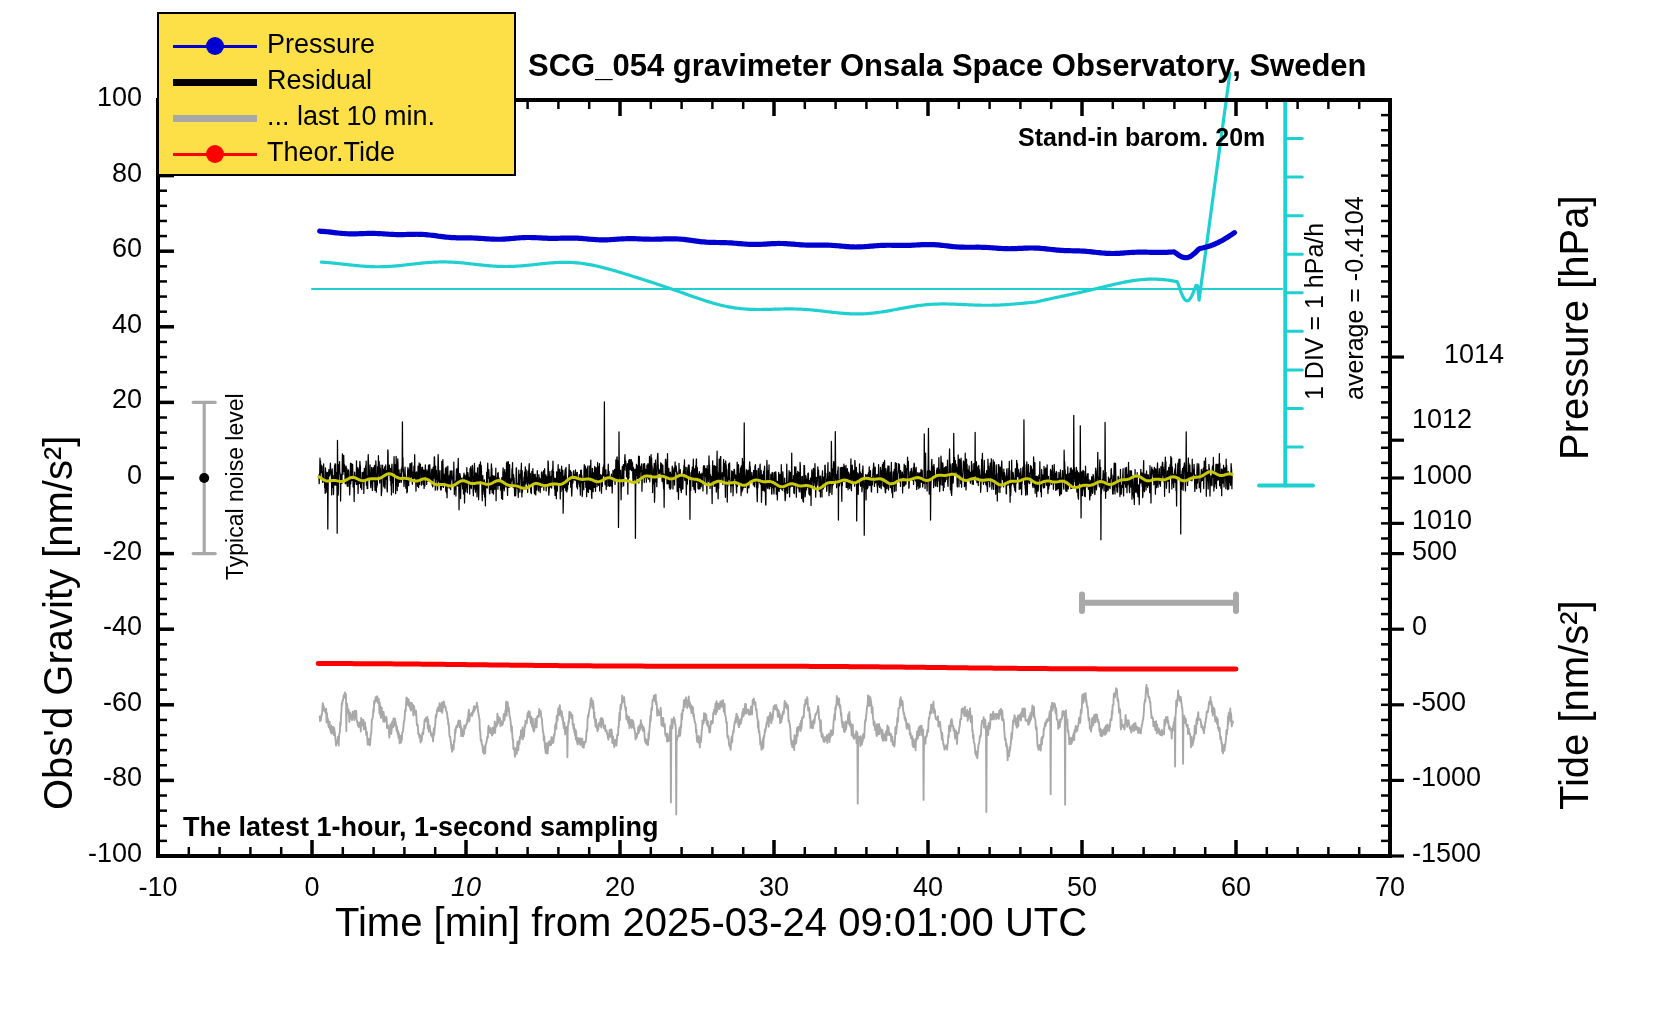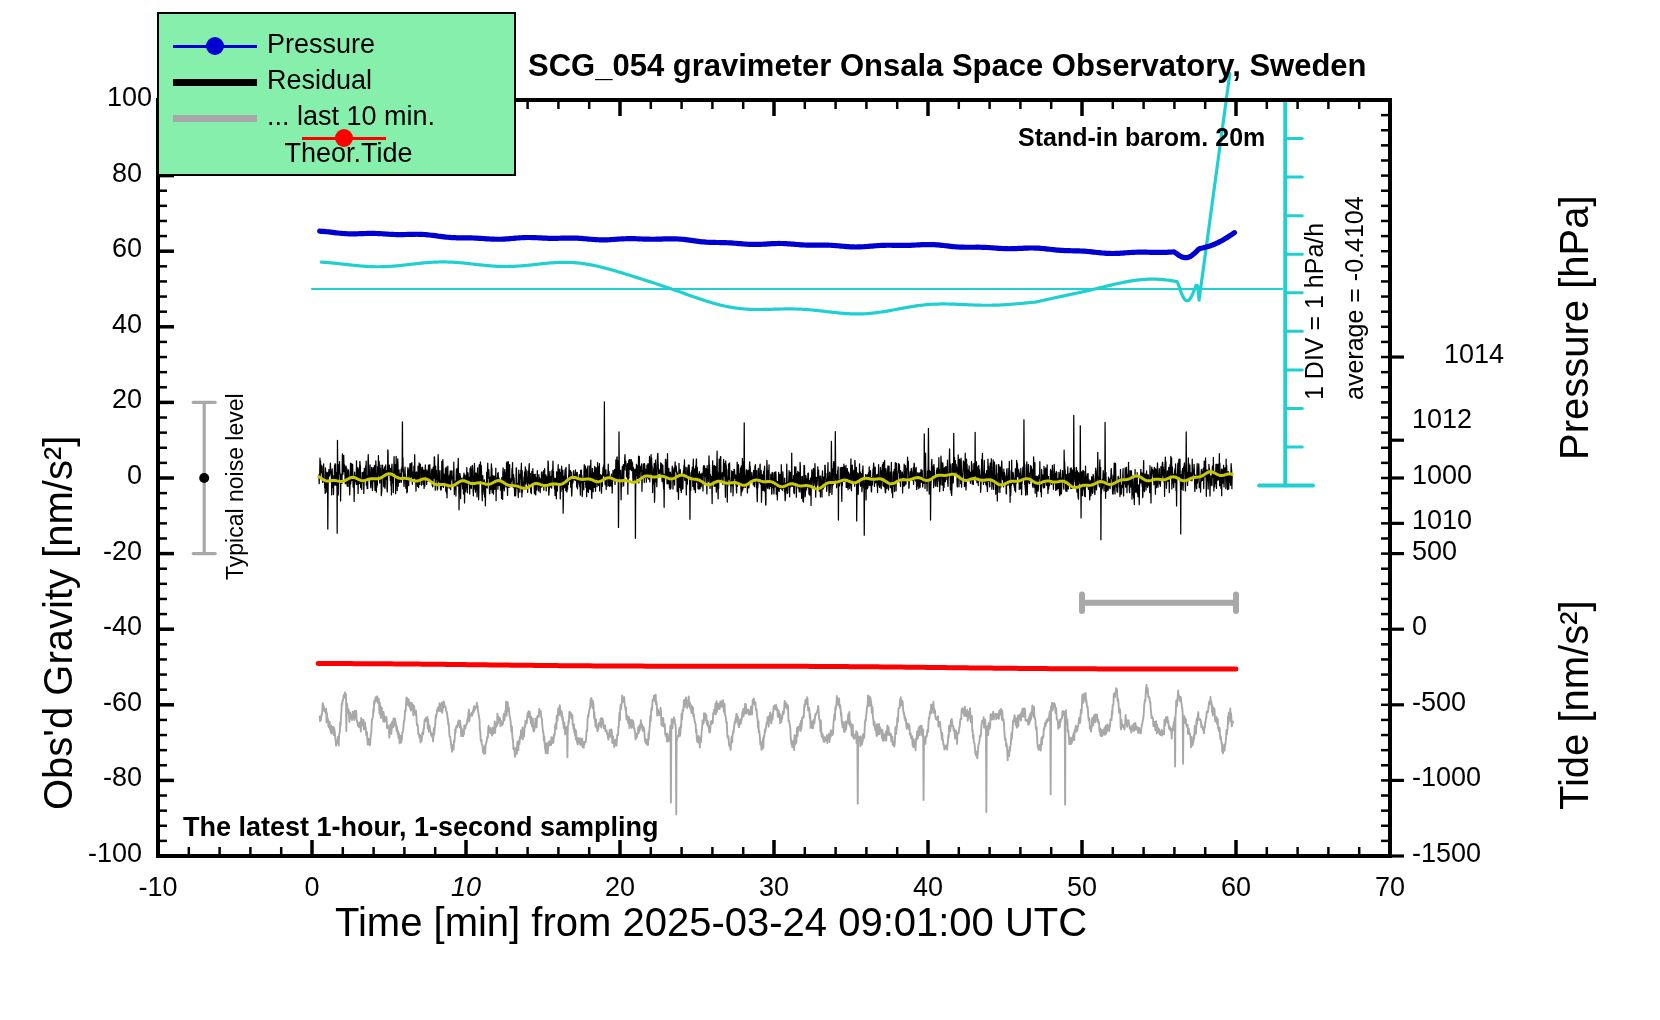--- a/index.html
+++ b/index.html
@@ -5,21 +5,21 @@
   html,body{margin:0;padding:0;background:#ffffff;}
   body{width:1660px;height:1020px;position:relative;overflow:hidden;
        font-family:"Liberation Sans",sans-serif;color:#000;}
   #root{position:absolute;left:0;top:0;width:1660px;height:1020px;}
   svg{display:block;}
   .txt{position:absolute;white-space:nowrap;}
   .tick-lab{font-size:27px;}
   .axis-title{font-size:40px;font-weight:400;}
   .bold{font-weight:bold;}
   .vert{transform-origin:0 0;}
-  .legend-box{position:absolute;background:#86efac;border:2px solid #000;}
+  .legend-box{position:absolute;background:#fde047;border:2px solid #000;}
   .legend-row{display:flex;align-items:center;height:36px;}
   .legend-lab{font-size:27px;margin-left:10px;}
   .lg-line{position:relative;width:84px;height:4px;}
 </style>
 </head>
 <body>
 
 <div id="root">
 
   <svg id="plot" width="1660" height="1020">
@@ -265,21 +265,21 @@
           <div style="position:absolute;left:0;top:0.5px;width:84px;height:7px;background:#000000;"></div>
         </div>
         <div class="legend-lab">Residual</div>
       </div>
       <div class="legend-row" style="margin-top: 0px; margin-left: 14px;">
         <div class="lg-line">
           <div style="position:absolute;left:0;top:0.5px;width:84px;height:7px;background:#a8a8a8;"></div>
         </div>
         <div class="legend-lab">... last 10 min.</div>
       </div>
-      <div class="legend-row" style="margin-top: 0px; margin-left: 14px; flex-direction: column;">
+      <div class="legend-row" style="margin-top: 0px; margin-left: 14px;">
         <div class="lg-line">
           <div style="position:absolute;left:0;top:2.5px;width:84px;height:3px;background:#ff0000;"></div>
           <div style="position:absolute;left:33px;top:-5px;width:18px;height:18px;border-radius:50%;background:#ff0000;"></div>
         </div>
         <div class="legend-lab">Theor.Tide</div>
       </div>
     </div>
 
   <div class="txt axis-title vert" id="ylab-left" style="left:36px;top:810px;transform:rotate(-90deg);">Obs'd Gravity [nm/s²]</div>
 
@@ -303,21 +303,21 @@
   <div id="ticklabels">
       <div class="txt tick-lab" style="left: 158px; top: 872px; transform: translateX(-50%);">-10</div>
       <div class="txt tick-lab" style="left: 312px; top: 872px; transform: translateX(-50%);">0</div>
       <div class="txt tick-lab" style="left: 466px; top: 872px; transform: translateX(-50%); font-style: italic;">10</div>
       <div class="txt tick-lab" style="left: 620px; top: 872px; transform: translateX(-50%);">20</div>
       <div class="txt tick-lab" style="left: 774px; top: 872px; transform: translateX(-50%);">30</div>
       <div class="txt tick-lab" style="left: 928px; top: 872px; transform: translateX(-50%);">40</div>
       <div class="txt tick-lab" style="left: 1082px; top: 872px; transform: translateX(-50%);">50</div>
       <div class="txt tick-lab" style="left: 1236px; top: 872px; transform: translateX(-50%);">60</div>
       <div class="txt tick-lab" style="left: 1390px; top: 872px; transform: translateX(-50%);">70</div>
-      <div class="txt tick-lab" style="left: 152px; top: 82px; transform: translateX(-100%);">100</div>
+      <div class="txt tick-lab" style="left: 142px; top: 82px; transform: translateX(-100%);">100</div>
       <div class="txt tick-lab" style="left: 142px; top: 157.6px; transform: translateX(-100%);">80</div>
       <div class="txt tick-lab" style="left: 142px; top: 233.2px; transform: translateX(-100%);">60</div>
       <div class="txt tick-lab" style="left: 142px; top: 308.8px; transform: translateX(-100%);">40</div>
       <div class="txt tick-lab" style="left: 142px; top: 384.4px; transform: translateX(-100%);">20</div>
       <div class="txt tick-lab" style="left: 142px; top: 460px; transform: translateX(-100%);">0</div>
       <div class="txt tick-lab" style="left: 142px; top: 535.6px; transform: translateX(-100%);">-20</div>
       <div class="txt tick-lab" style="left: 142px; top: 611.2px; transform: translateX(-100%);">-40</div>
       <div class="txt tick-lab" style="left: 142px; top: 686.8px; transform: translateX(-100%);">-60</div>
       <div class="txt tick-lab" style="left: 142px; top: 762.4px; transform: translateX(-100%);">-80</div>
       <div class="txt tick-lab" style="left: 142px; top: 838px; transform: translateX(-100%);">-100</div>

